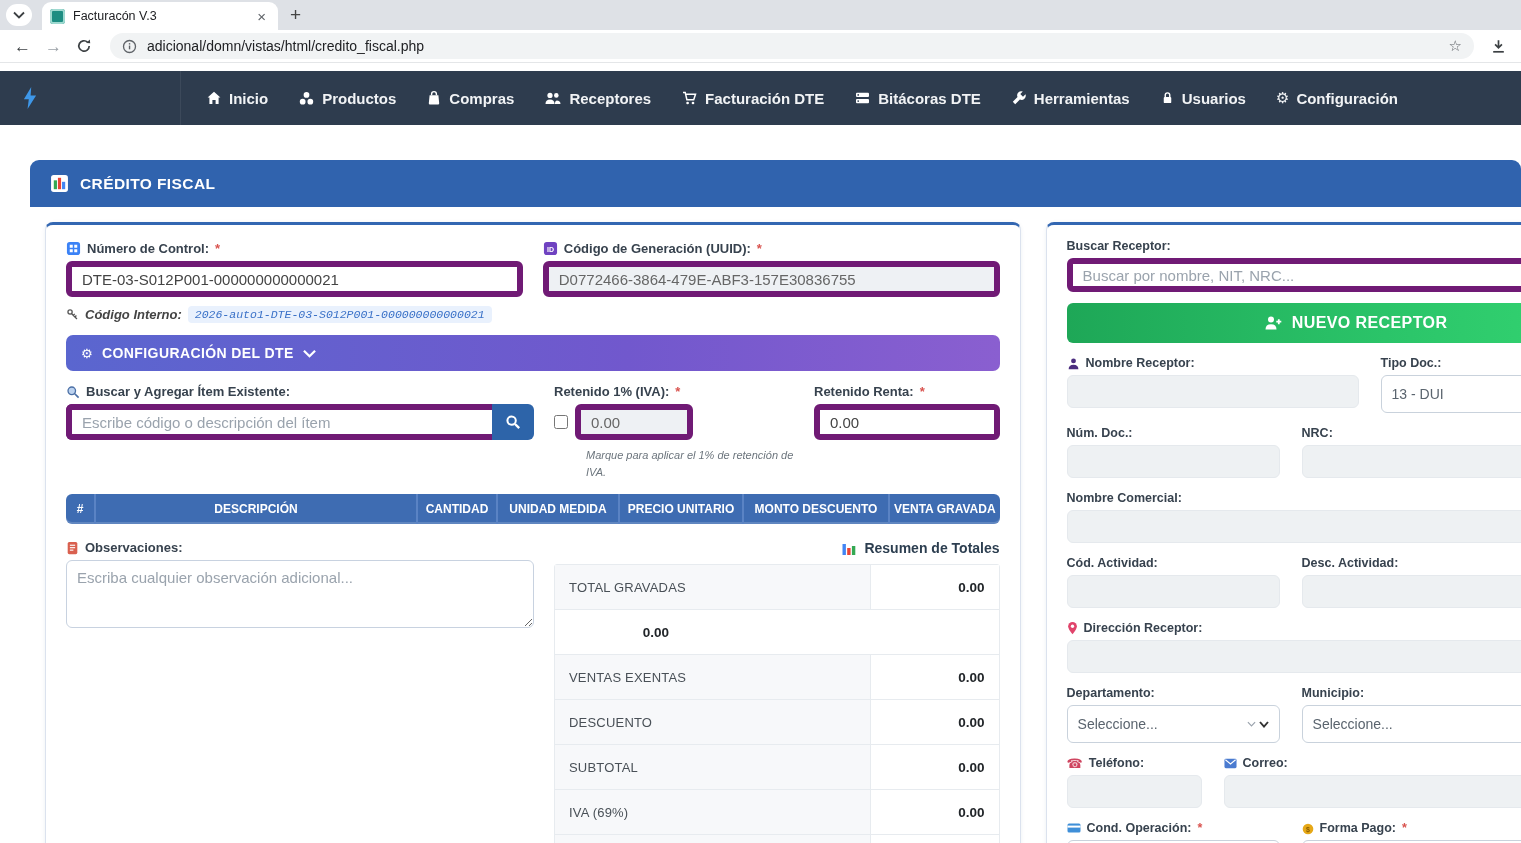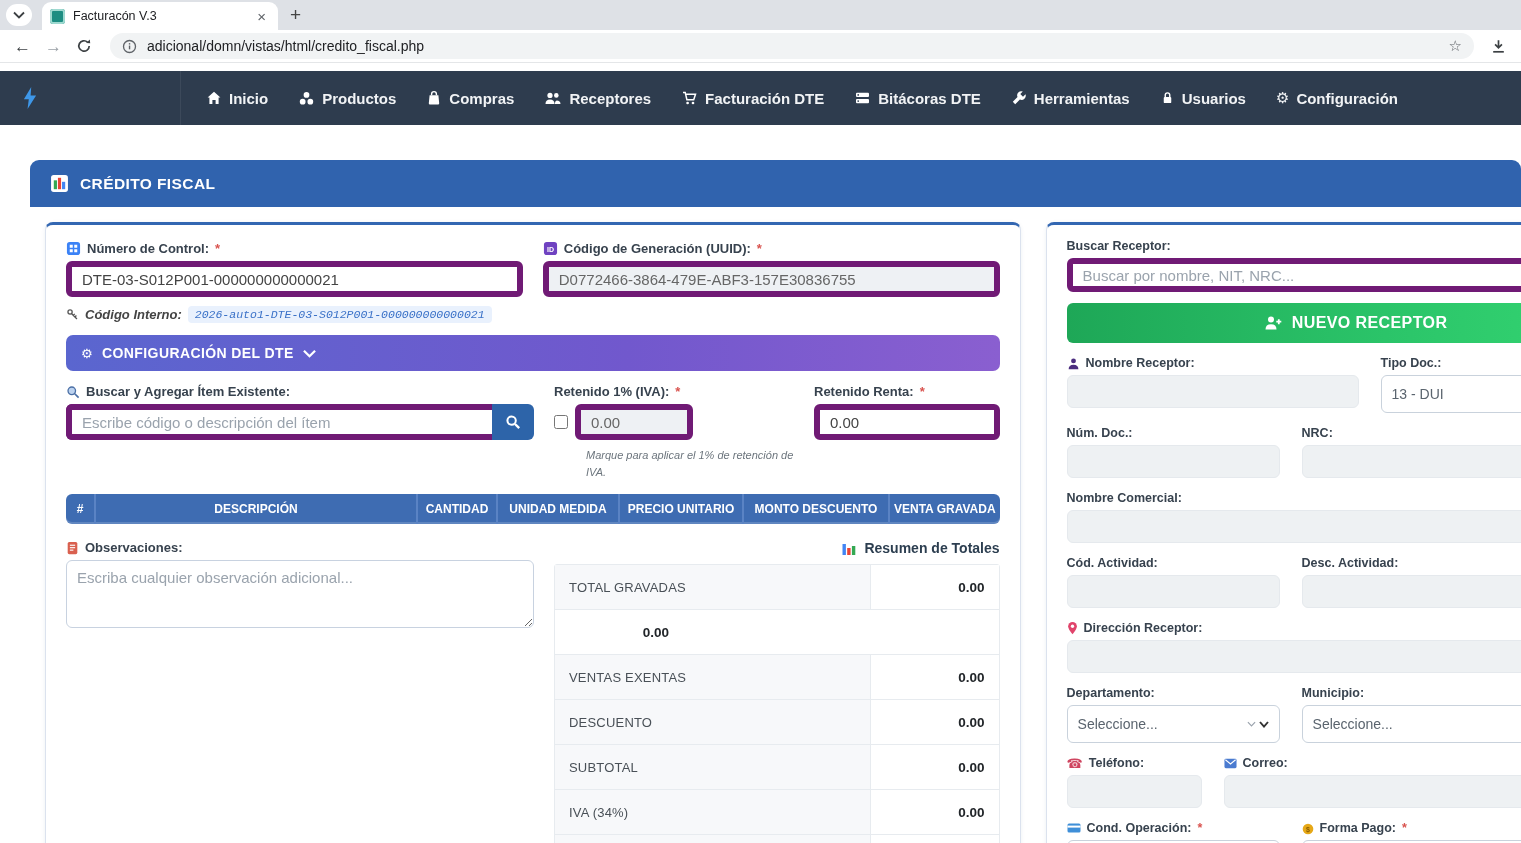--- a/index.html
+++ b/index.html
@@ -375,21 +375,21 @@
             </div>
           <div class="t-row">
               <div class="t-label">DESCUENTO</div>
               <div class="t-value">0.00</div>
             </div>
           <div class="t-row">
               <div class="t-label">SUBTOTAL</div>
               <div class="t-value">0.00</div>
             </div>
           <div class="t-row">
-              <div class="t-label">IVA (34%)</div>
+              <div class="t-label">IVA (69%)</div>
               <div class="t-value">0.00</div>
             </div>
           <div class="t-row">
               <div class="t-label"></div>
               <div class="t-value"></div>
             </div>
         </div>
       </div>
     </div>
   </div>

